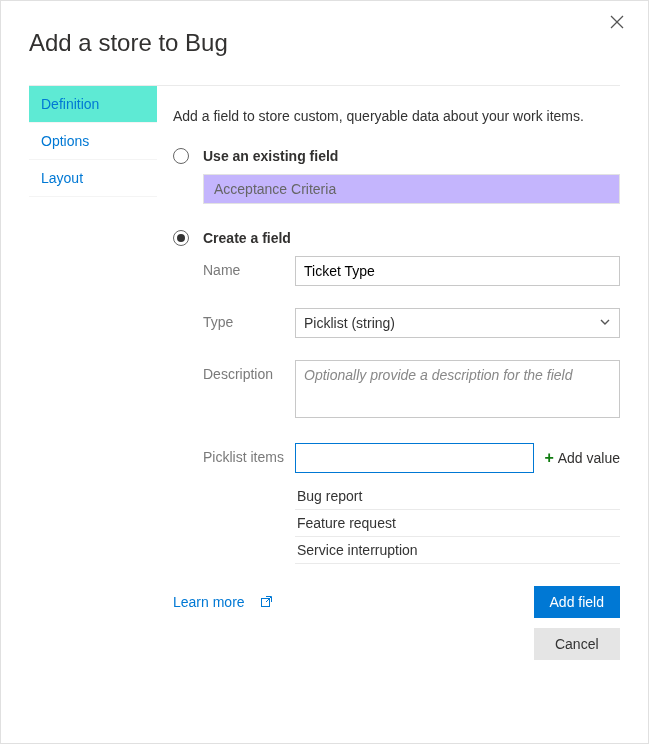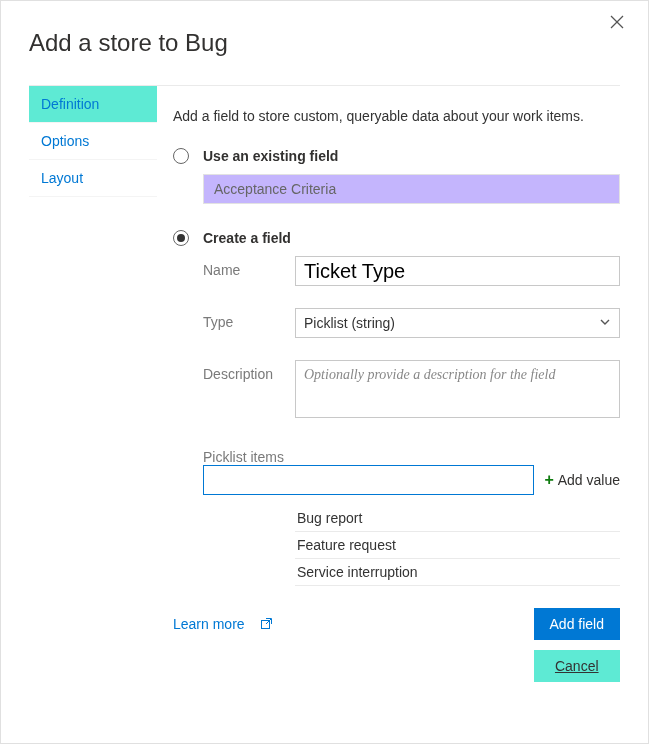--- a/index.html
+++ b/index.html
@@ -94,57 +94,57 @@
     height: 30px;
     line-height: 28px;
     padding: 0 10px;
     color: #666;
     width: 100%;
   }
   .form-row {
     display: flex;
     margin-bottom: 22px;
   }
-  .form-row.picklist { margin-bottom: 8px; flex-direction: column; }
+  .form-row.picklist { margin-bottom: 8px; }
   .form-label {
     width: 92px;
     flex-shrink: 0;
     color: #7a7a7a;
     padding-top: 6px;
   }
   .form-control {
     flex: 1;
   }
   .text-input {
     width: 100%;
     height: 30px;
     border: 1px solid #c8c8c8;
     padding: 0 8px;
     font-family: inherit;
-    font-size: 20px;
+    font-size: 14px;
   }
   .text-input.active { border-color: #0078d4; }
   .select {
     width: 100%;
     height: 30px;
     border: 1px solid #c8c8c8;
     padding: 0 8px;
     display: flex;
     align-items: center;
     justify-content: space-between;
     cursor: pointer;
   }
   .select .chev { color: #555; }
   .select .chev svg { width: 12px; height: 12px; }
   .textarea {
     width: 100%;
     height: 58px;
     border: 1px solid #c8c8c8;
     padding: 6px 8px;
-    font-family: Liberation Serif, serif;
+    font-family: Liberation Sans, sans-serif;
     font-size: 14px;
     resize: none;
     color: #333;
   }
   .textarea::placeholder { color: #888; font-style: italic; }
   .picklist-input-wrap {
     display: flex;
     align-items: center;
     gap: 10px;
   }
@@ -186,21 +186,21 @@
   .btn {
     height: 32px;
     min-width: 82px;
     padding: 0 16px;
     border: none;
     font-family: inherit;
     font-size: 14px;
     cursor: pointer;
   }
   .btn-primary { background: #0078d4; color: #fff; }
-  .btn-default { background: #5eead4; color: #333; text-decoration: underline; }
+  .btn-default { background: #e5e5e5; color: #333; }
 </style>
 </head>
 <body>
 
 <div class="dialog">
 
   <div class="close-btn">
     <svg viewBox="0 0 14 14">
         <line x1="1" y1="1" x2="13" y2="13" stroke="currentColor" stroke-width="1.2"></line>
         <line x1="13" y1="1" x2="1" y2="13" stroke="currentColor" stroke-width="1.2"></line>

